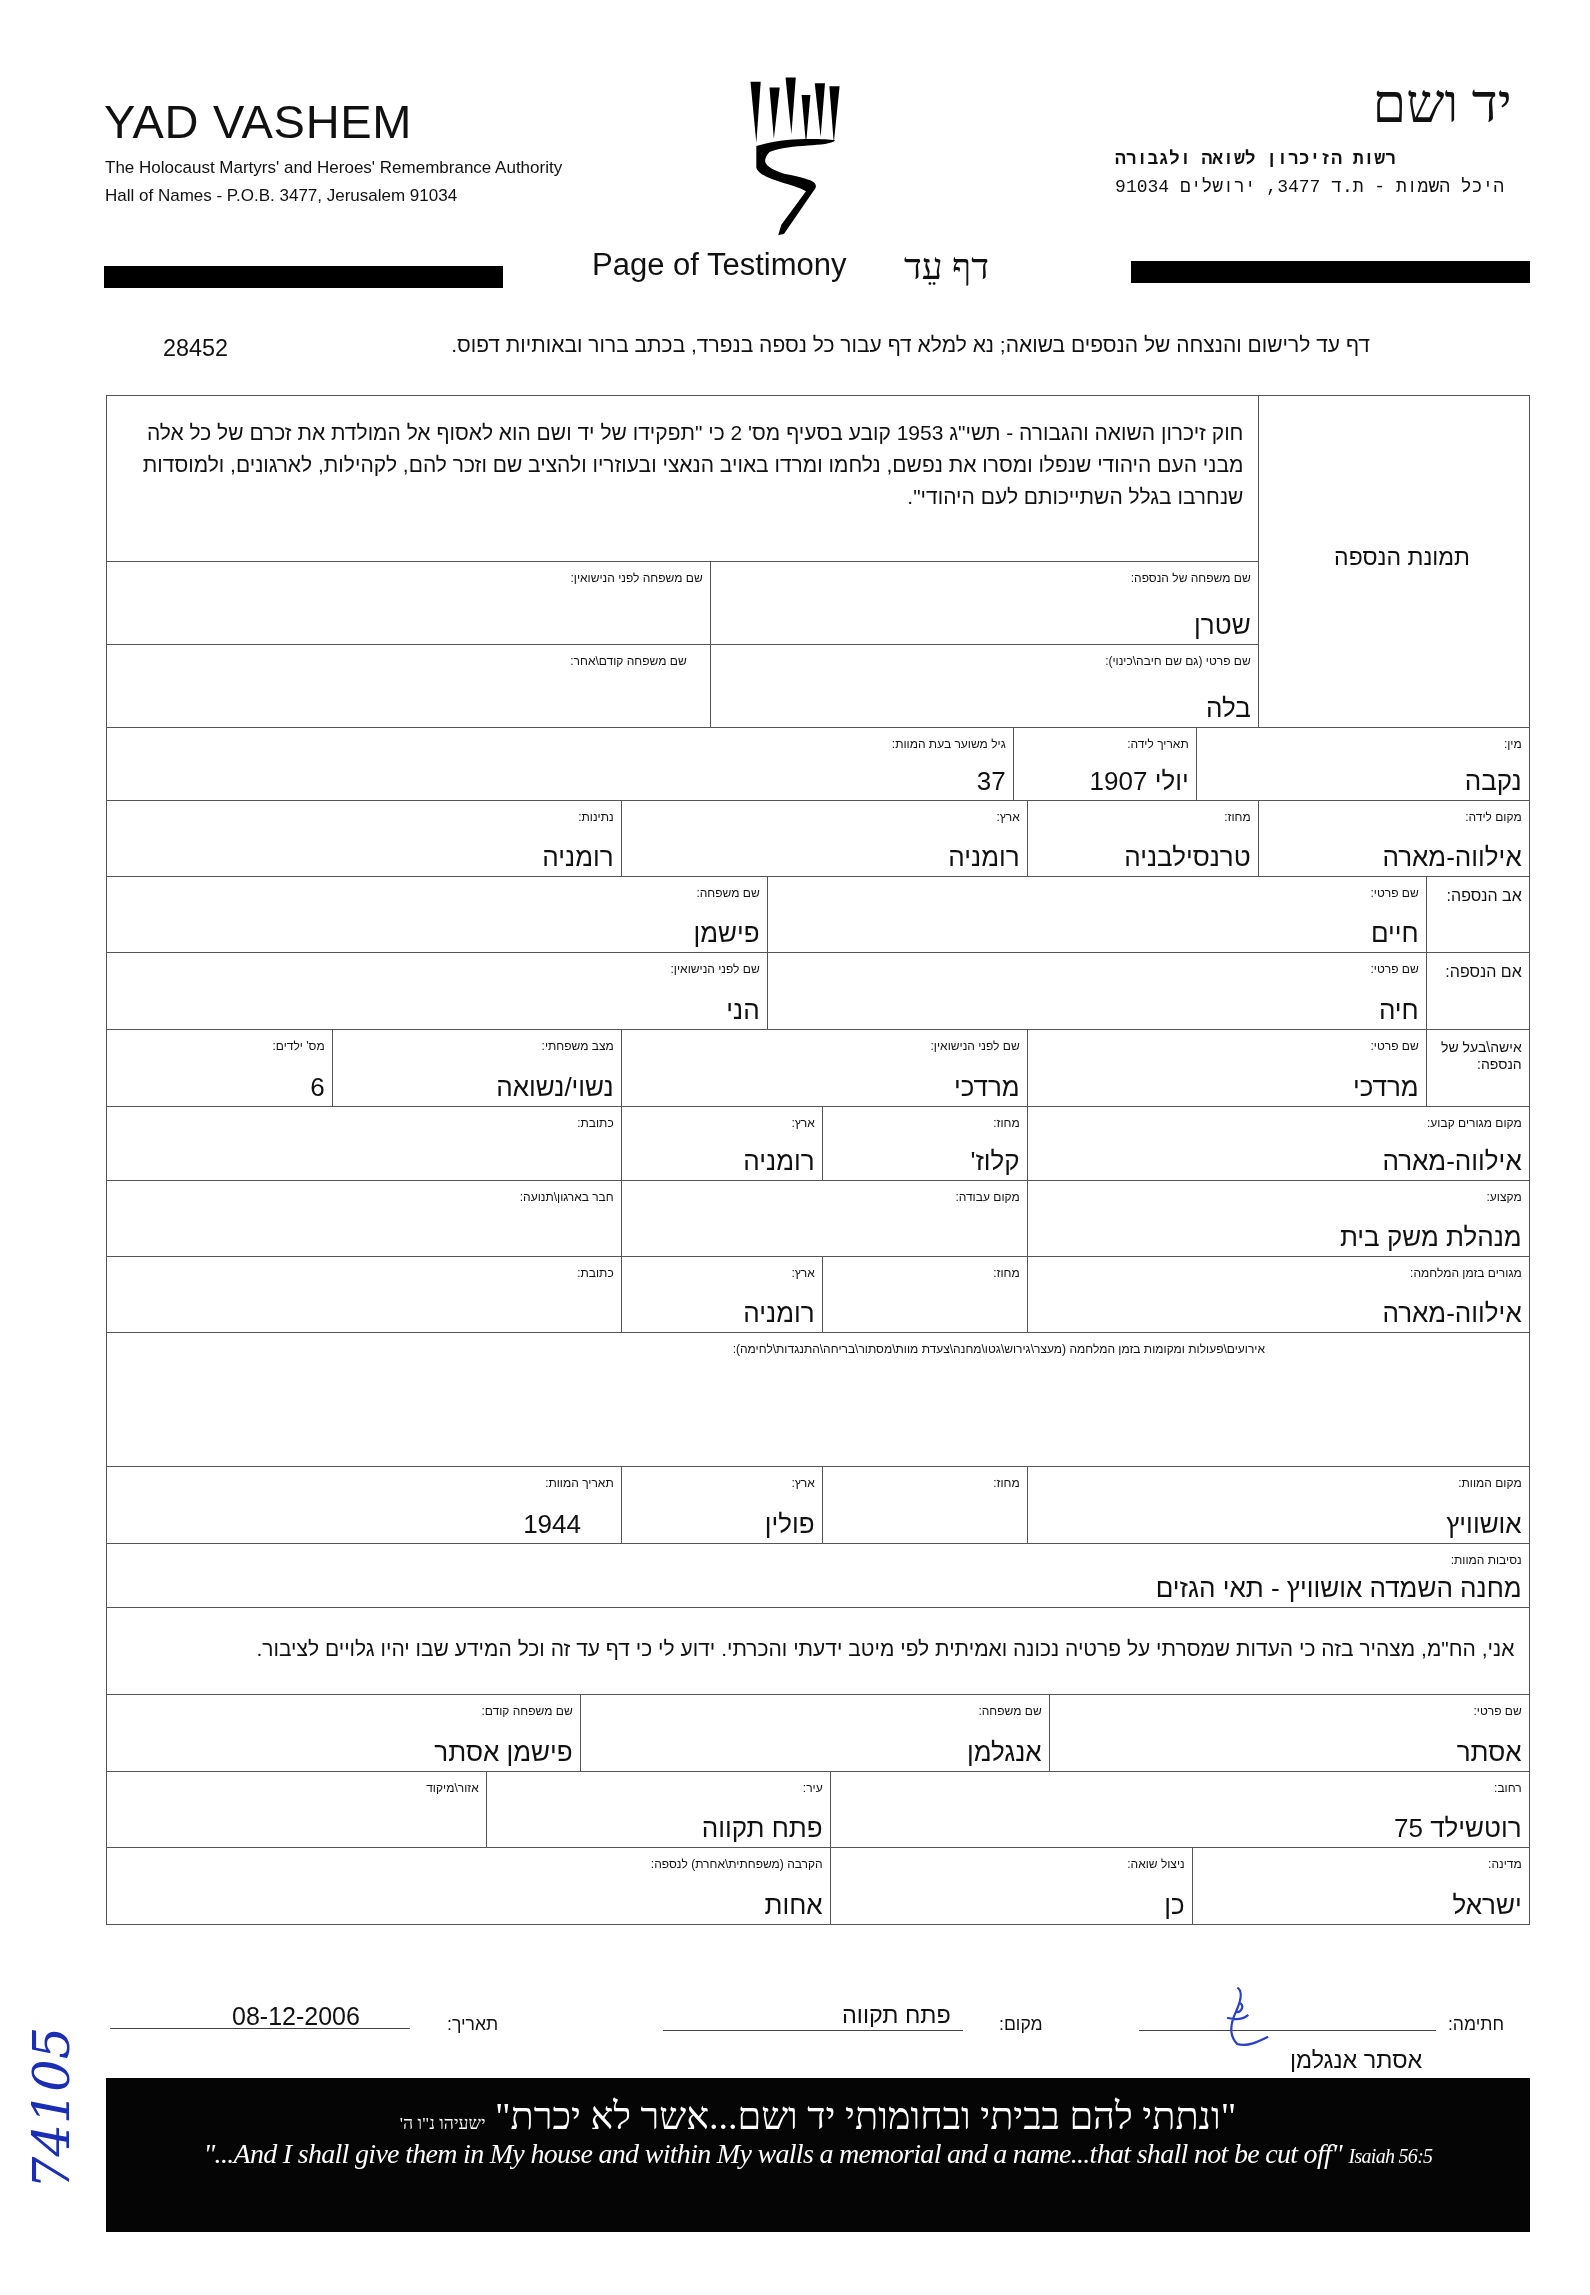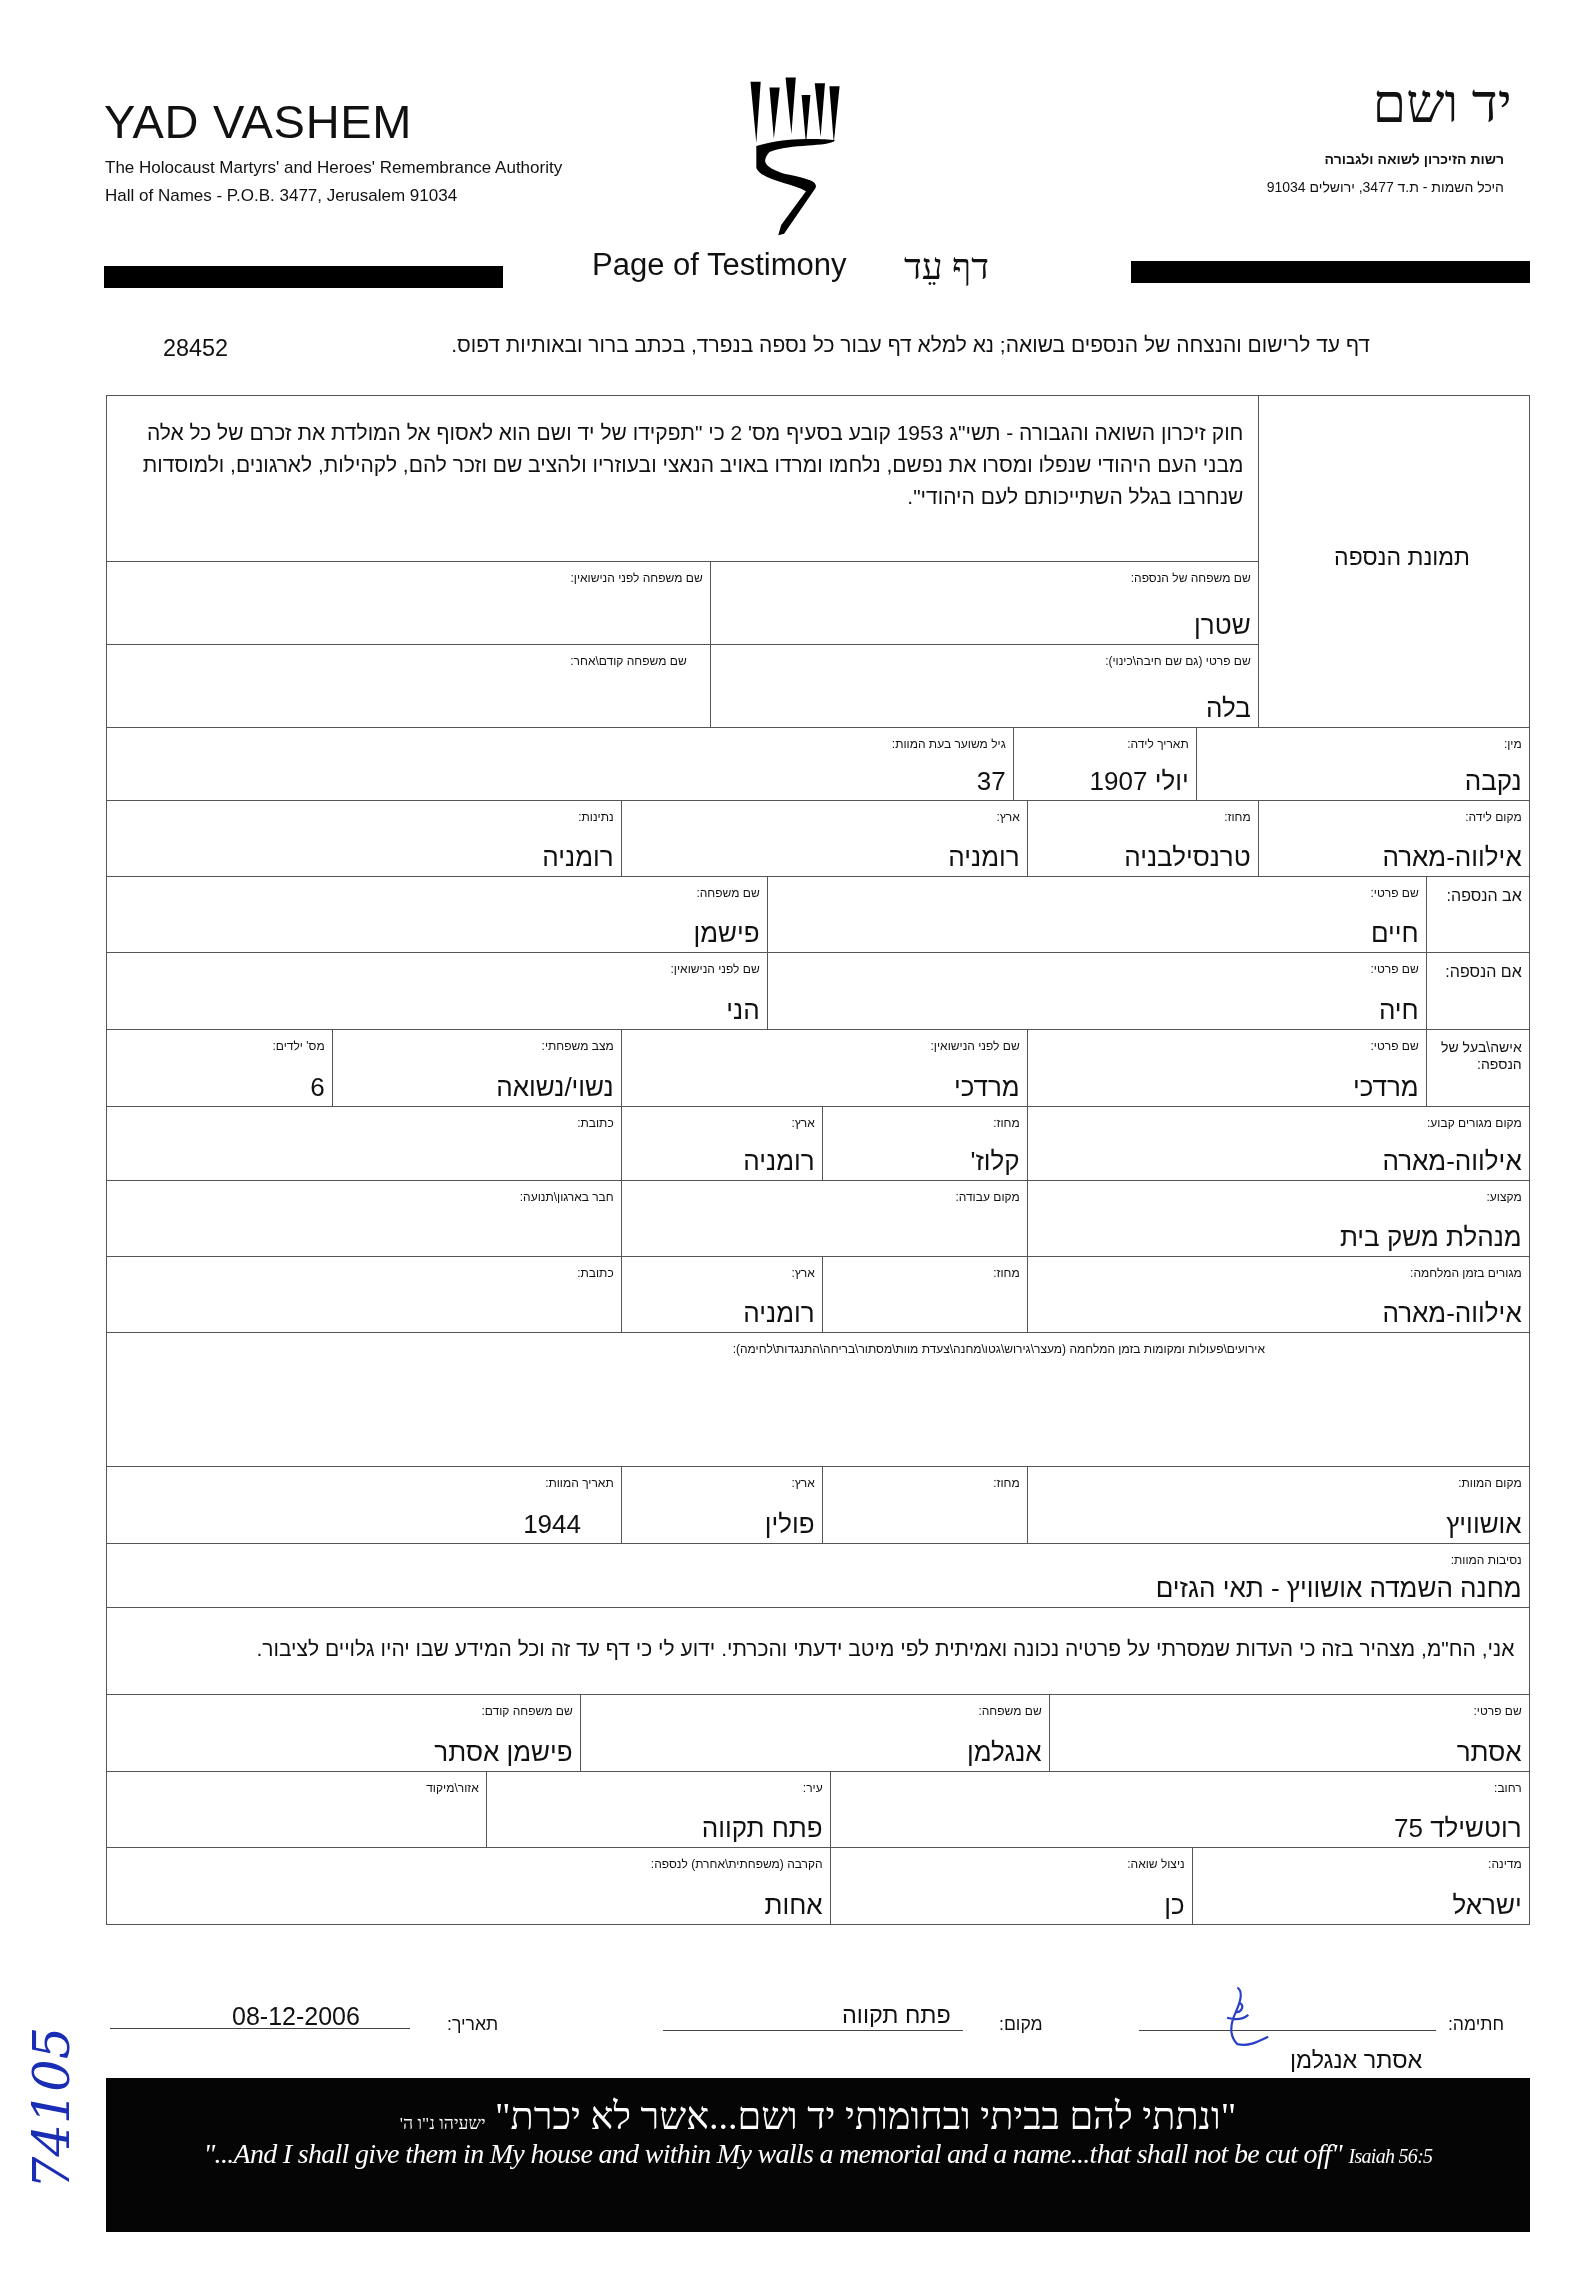--- a/index.html
+++ b/index.html
@@ -1,21 +1,21 @@
 <!DOCTYPE html>
 <html style="font-size:11.7px"><head>
 <meta charset="utf-8">
 <style>
   html,body{margin:0;padding:0;background:#fff;}
   body{width:1590px;height:2295px;position:relative;overflow:hidden;font-family:"Liberation Sans",sans-serif;color:#111;}
   .abs{position:absolute;}
   .en-title{left:104px;top:94px;font-size:47px;letter-spacing:0.7px;}
   .en-sub{left:105px;top:154px;font-size:17px;line-height:28px;}
   .he-title{right:78px;top:73px;font-size:54px;font-family:"Liberation Serif",serif;direction:rtl;}
-  .he-sub{right:86px;top:145px;font-size:14px;line-height:28px;direction:rtl;text-align:right;font-weight:bold;}
+  .he-sub{right:86px;top:145px;font-size:18px;line-height:28px;direction:rtl;text-align:left;font-weight:bold;font-family:Liberation Mono, monospace;}
   .bar{background:#000;height:22px;}
   .page-title{left:592px;top:247px;font-size:31px;}
   .page-title-he{left:904px;top:245px;font-size:37px;font-family:"Liberation Serif",serif;}
   .instr{right:220px;top:333px;font-size:21px;direction:rtl;}
   .formno{left:163px;top:335px;font-size:23.4px;}
   .form{left:106px;top:395px;width:1424px;border:1.5px solid #555;box-sizing:border-box;}
   .row{display:flex;flex-direction:row-reverse;border-top:1.5px solid #555;}
   .row:first-child{border-top:none;}
   .cell{position:relative;border-left:1.5px solid #555;box-sizing:border-box;direction:rtl;padding:8.8px 7.3px 4.4px 7.3px;}
   .cell:last-child{border-left:none;}

